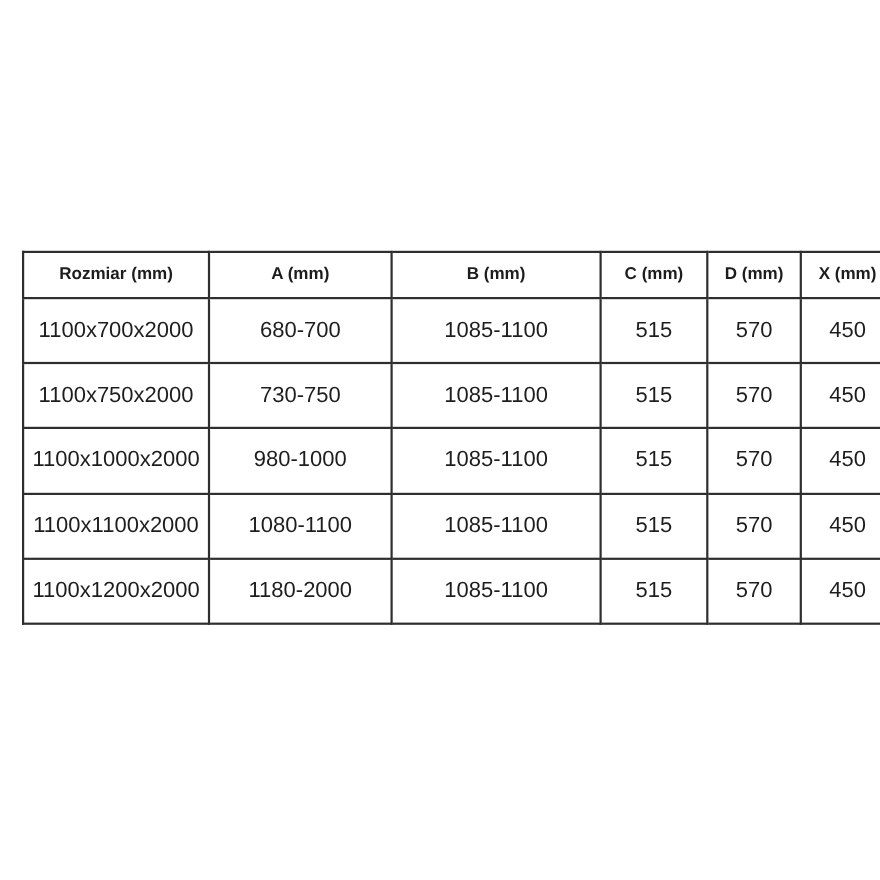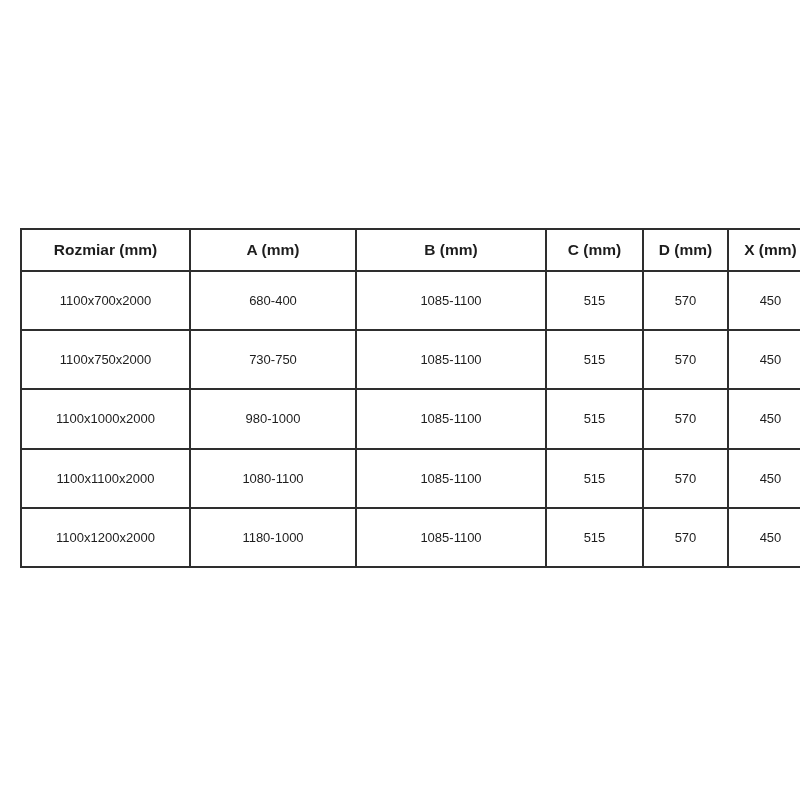--- a/index.html
+++ b/index.html
@@ -35,21 +35,21 @@
     padding: 0;
     overflow: hidden;
     white-space: nowrap;
   }
   table.spec-table th {
     font-size: 15.5px;
     font-weight: bold;
     height: 40px;
   }
   table.spec-table td {
-    font-size: 13px;
+    font-size: 20px;
     font-weight: normal;
   }
   col.c1 { width: 169px; }
   col.c2 { width: 166px; }
   col.c3 { width: 190px; }
   col.c4 { width: 97px; }
   col.c5 { width: 85px; }
   col.c6 { width: 85px; }
 </style>
 </head>
@@ -71,21 +71,21 @@
           <th>A (mm)</th>
           <th>B (mm)</th>
           <th>C (mm)</th>
           <th>D (mm)</th>
           <th>X (mm)</th>
         </tr>
     </thead>
     <tbody>
         <tr>
           <td>1100x700x2000</td>
-          <td>680-400</td>
+          <td>680-700</td>
           <td>1085-1100</td>
           <td>515</td>
           <td>570</td>
           <td>450</td>
         </tr>
         <tr>
           <td>1100x750x2000</td>
           <td>730-750</td>
           <td>1085-1100</td>
           <td>515</td>
@@ -103,21 +103,21 @@
         <tr>
           <td>1100x1100x2000</td>
           <td>1080-1100</td>
           <td>1085-1100</td>
           <td>515</td>
           <td>570</td>
           <td>450</td>
         </tr>
         <tr>
           <td>1100x1200x2000</td>
-          <td>1180-1000</td>
+          <td>1180-2000</td>
           <td>1085-1100</td>
           <td>515</td>
           <td>570</td>
           <td>450</td>
         </tr>
       </tbody>
   </table>
 </div>
 
 </body></html>

